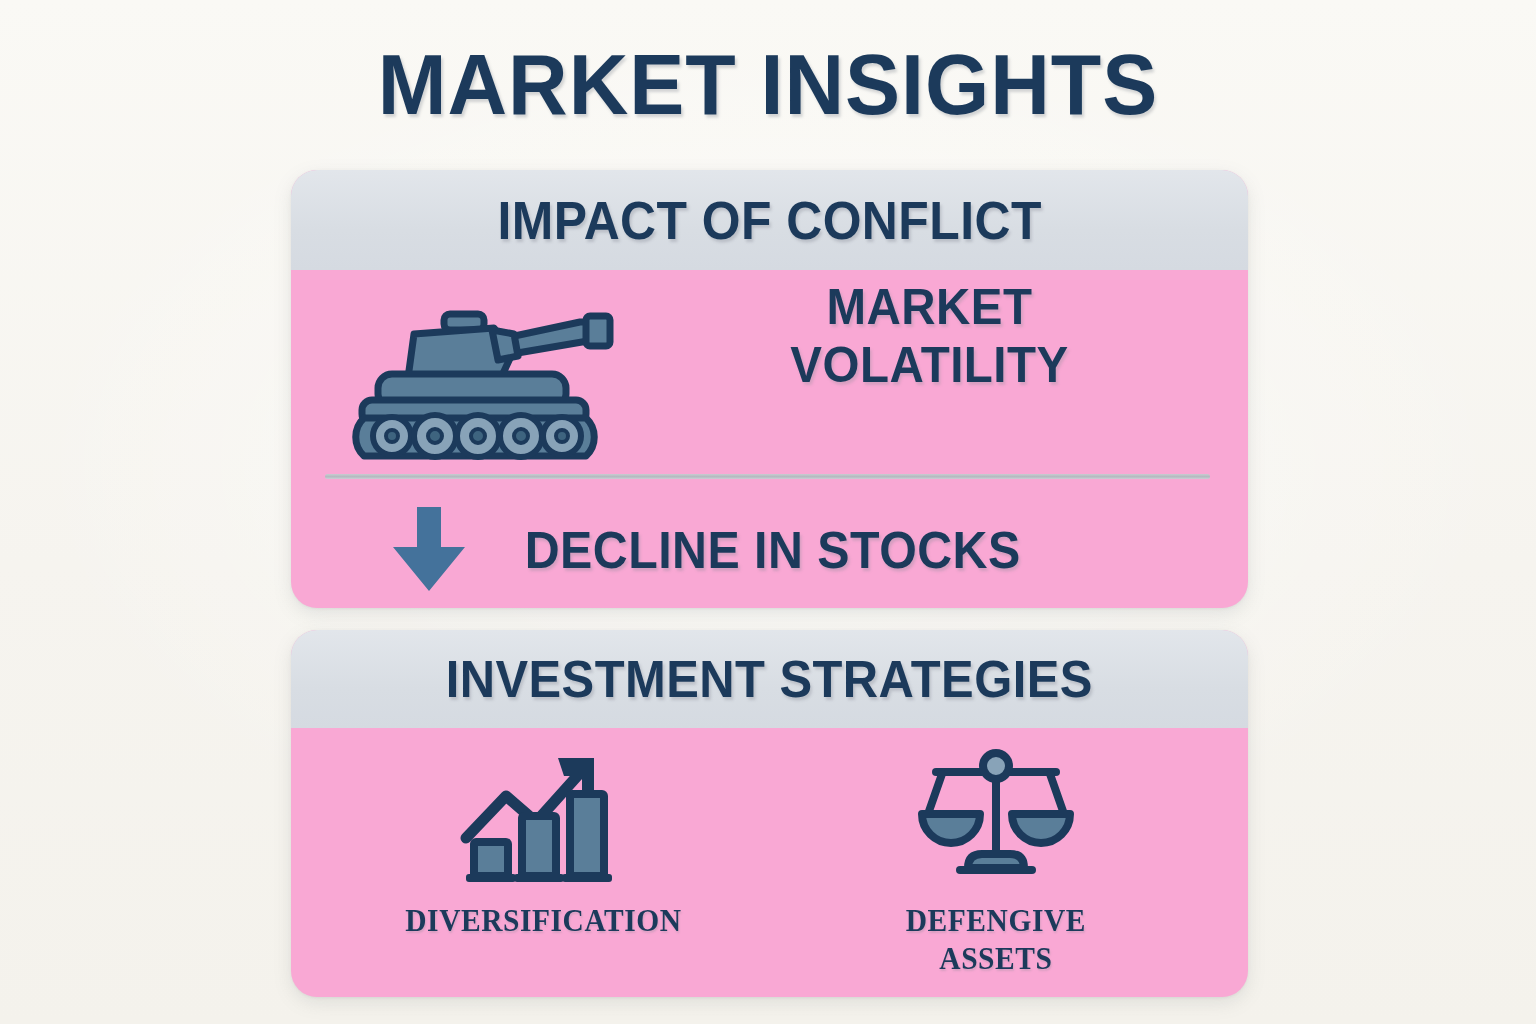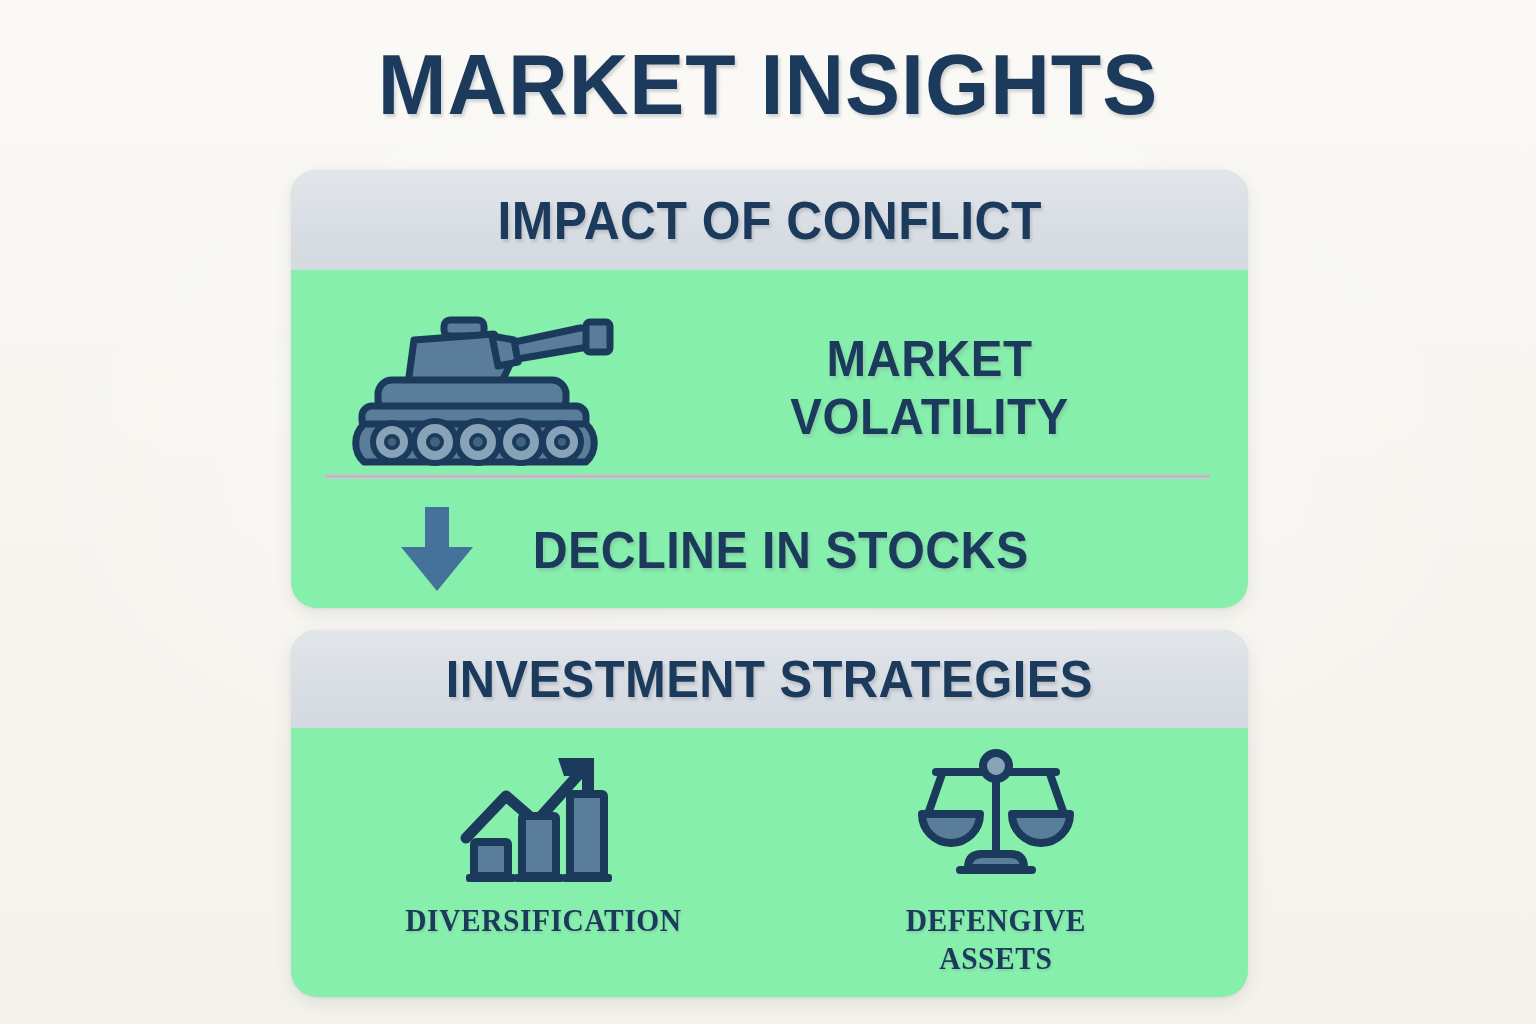--- a/index.html
+++ b/index.html
@@ -46,21 +46,21 @@
     text-shadow: 2px 3px 3px rgba(120,125,135,0.30);
     white-space: nowrap;
   }
 
   
   .card {
     position: absolute;
     left: 291px;
     width: 957px;
     border-radius: 26px;
-    background: #86efac;
+    background: #f9a8d4;
     box-shadow: 0 6px 18px rgba(120,122,125,0.16), 0 1px 3px rgba(120,122,125,0.10);
     overflow: hidden;
   }
   #card-conflict { top: 170px; height: 438px; }
   #card-strategies { top: 630px; height: 367px; }
 
   .card-header {
     height: 100px;
     background: linear-gradient(180deg, #e2e6eb 0%, #d8dde3 60%, #d5dae1 100%);
     display: flex;
@@ -81,26 +81,25 @@
   #strategies-header-text { font-size: 52px; }
 
   .card-body {
     position: relative;
     height: calc(100% - 100px);
   }
 
   
   .conflict-row {
     position: absolute;
-    top: 14px;
+    top: 8px;
     left: 0;
     right: 0;
     height: 208px;
     display: flex;
-    align-items: center;
   }
   .tank-wrap {
     width: 360px;
     display: flex;
     align-items: center;
     justify-content: center;
     padding-left: 30px;
     box-sizing: border-box;
   }
   .volatility-wrap {
@@ -126,21 +125,21 @@
     width: 885px;
     height: 5px;
     border-radius: 3px;
     background: linear-gradient(180deg, #c8ccd1 0%, #b4b9bf 55%, #cdd1d6 100%);
   }
 
   
   .decline-row {
     position: absolute;
     top: 225px;
-    left: 8px;
+    left: 0;
     right: 0;
     height: 110px;
     display: flex;
     align-items: center;
   }
   .arrow-wrap {
     width: 215px;
     display: flex;
     align-items: center;
     justify-content: center;

